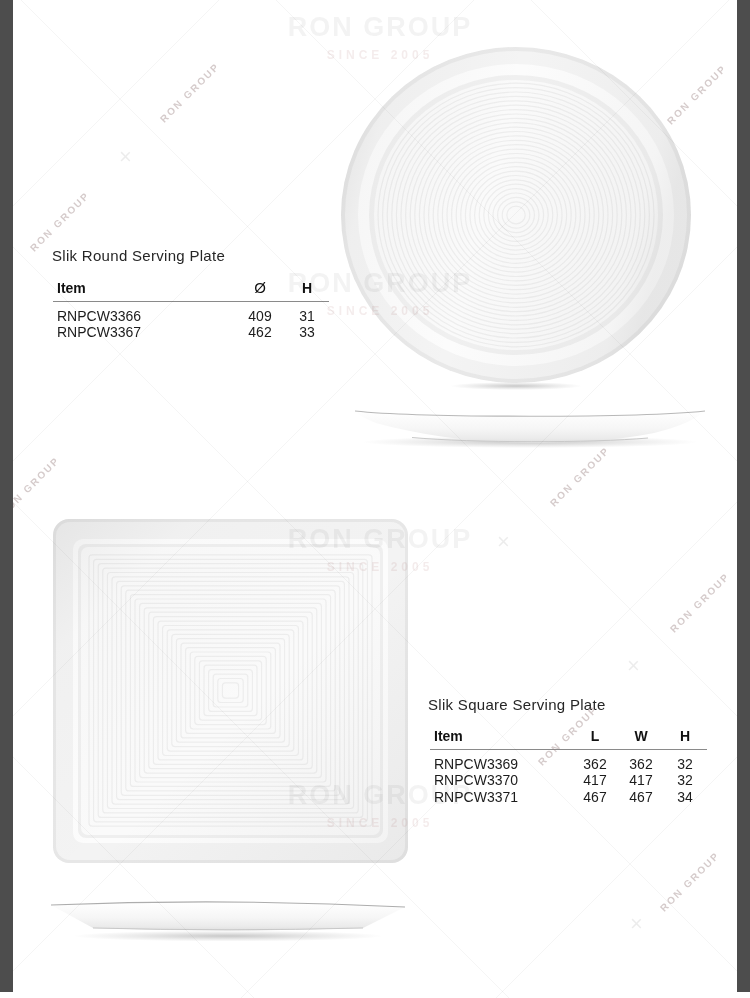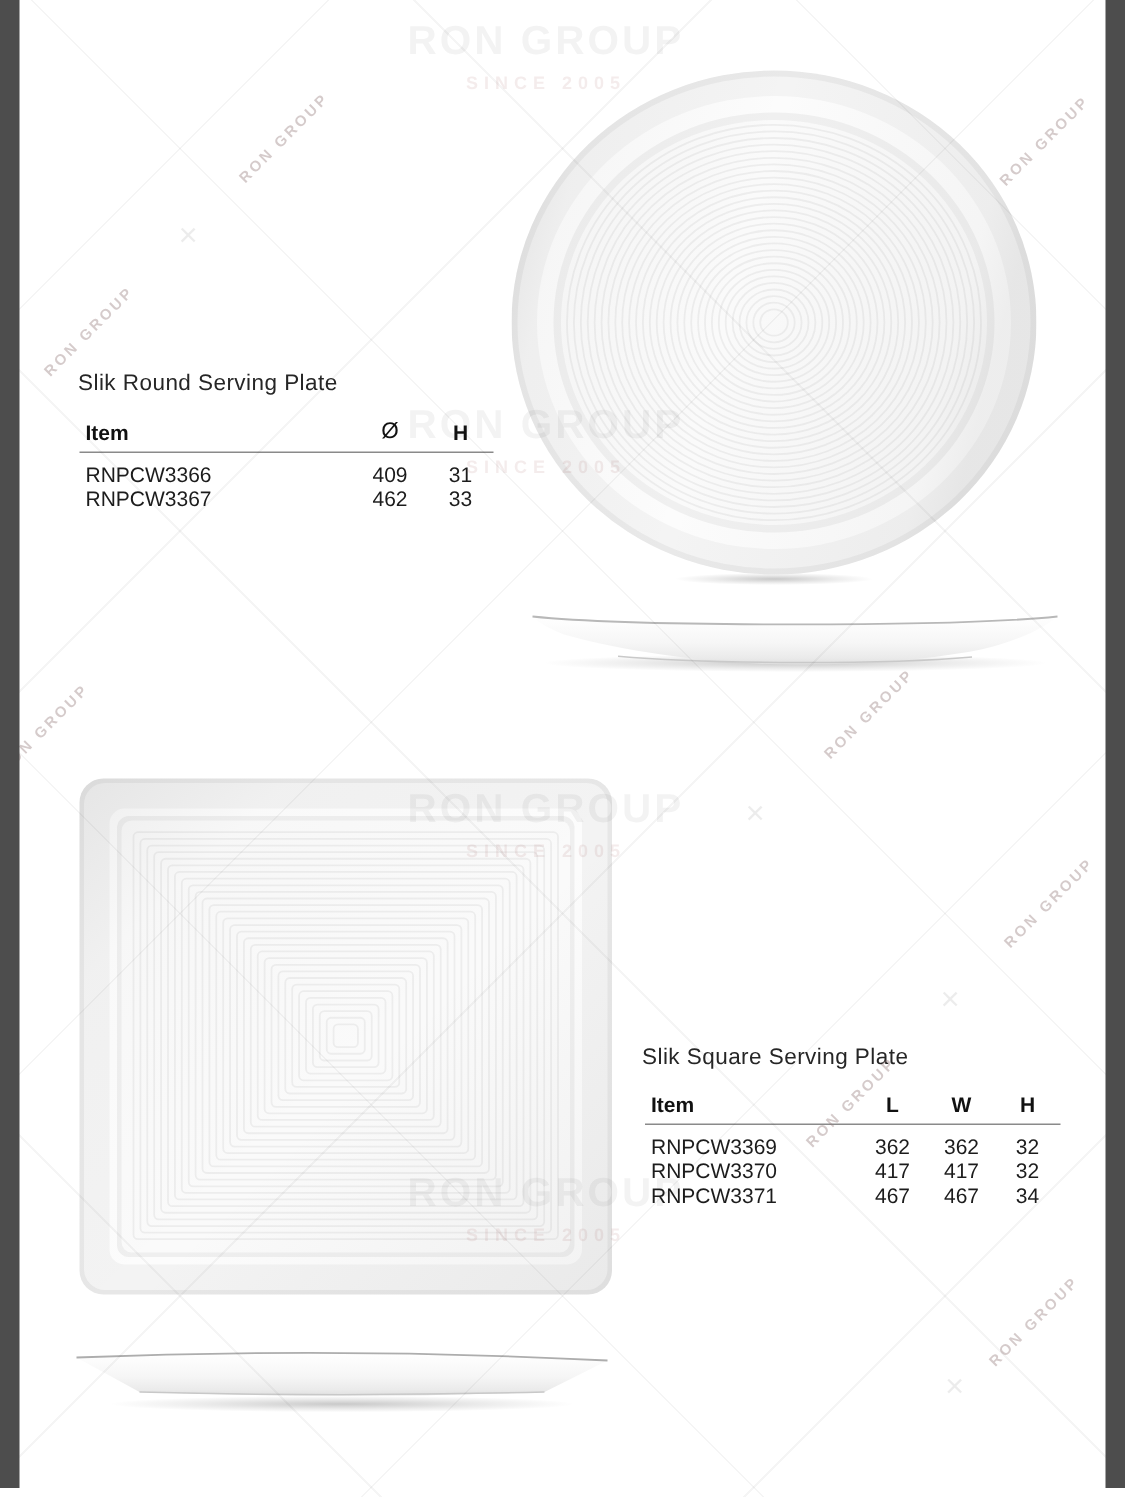--- a/index.html
+++ b/index.html
@@ -15,21 +15,21 @@
   .side-border.right { left:737px; }
 
   
   .wm-layer { position:absolute; inset:0; z-index:40; pointer-events:none; }
   .wm-lines {
     position:absolute; inset:0;
     background-image:
       repeating-linear-gradient(45deg,  transparent 0, transparent 179px, rgba(0,0,0,0.040) 179px, rgba(0,0,0,0.040) 180.3px),
       repeating-linear-gradient(-45deg, transparent 0, transparent 179px, rgba(0,0,0,0.040) 179px, rgba(0,0,0,0.040) 180.3px);
   }
-  .wm-tile { position:absolute; left:203px; width:322px; text-align:center; }
+  .wm-tile { position:absolute; left:219px; width:322px; text-align:center; }
   .wm-brand {
     font-size:27px; font-weight:bold; letter-spacing:2px; line-height:1;
     color:rgba(40,40,40,0.055); white-space:nowrap;
   }
   .wm-since {
     margin-top:7px; font-size:12px; font-weight:bold; letter-spacing:4px;
     color:rgba(175,120,120,0.14); white-space:nowrap;
   }
   .wm-diag {
     position:absolute; transform:rotate(-45deg); transform-origin:center;

